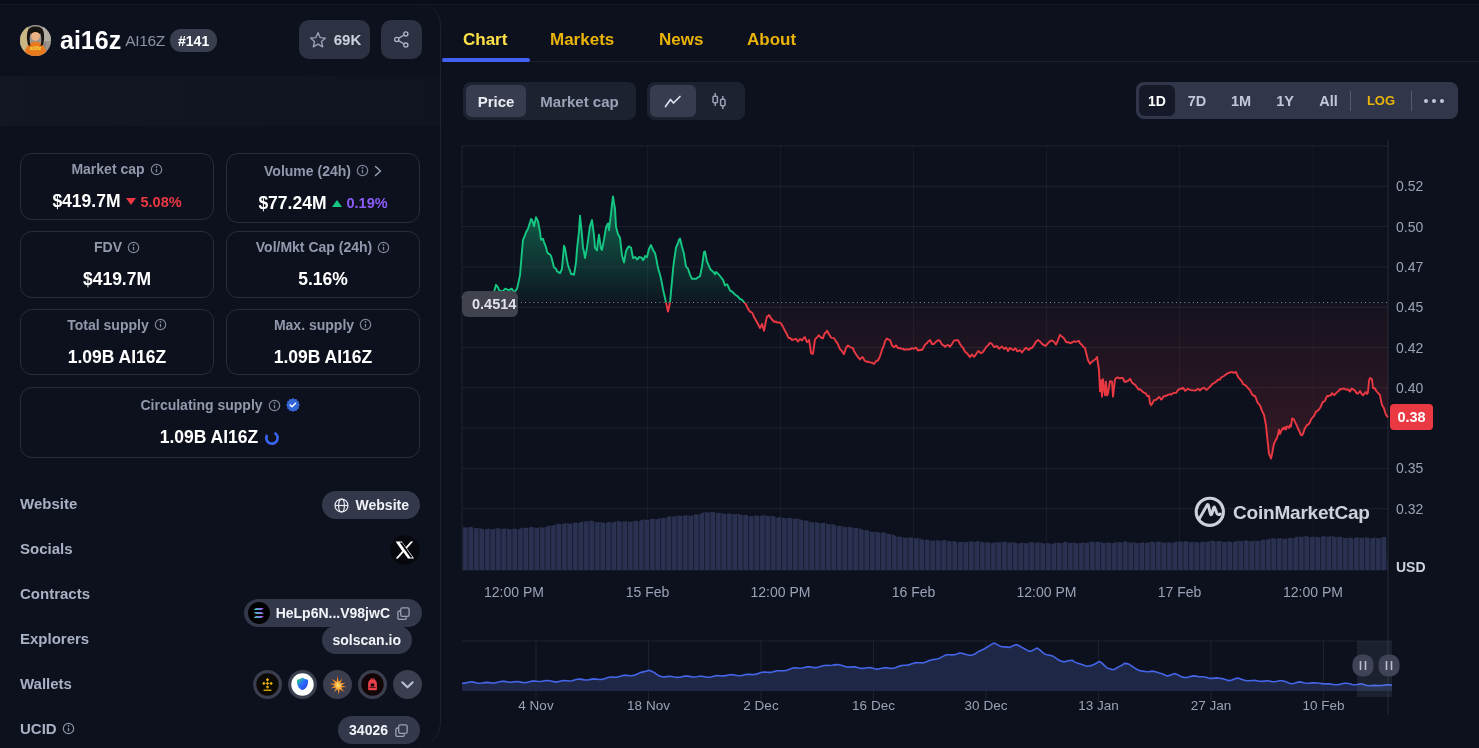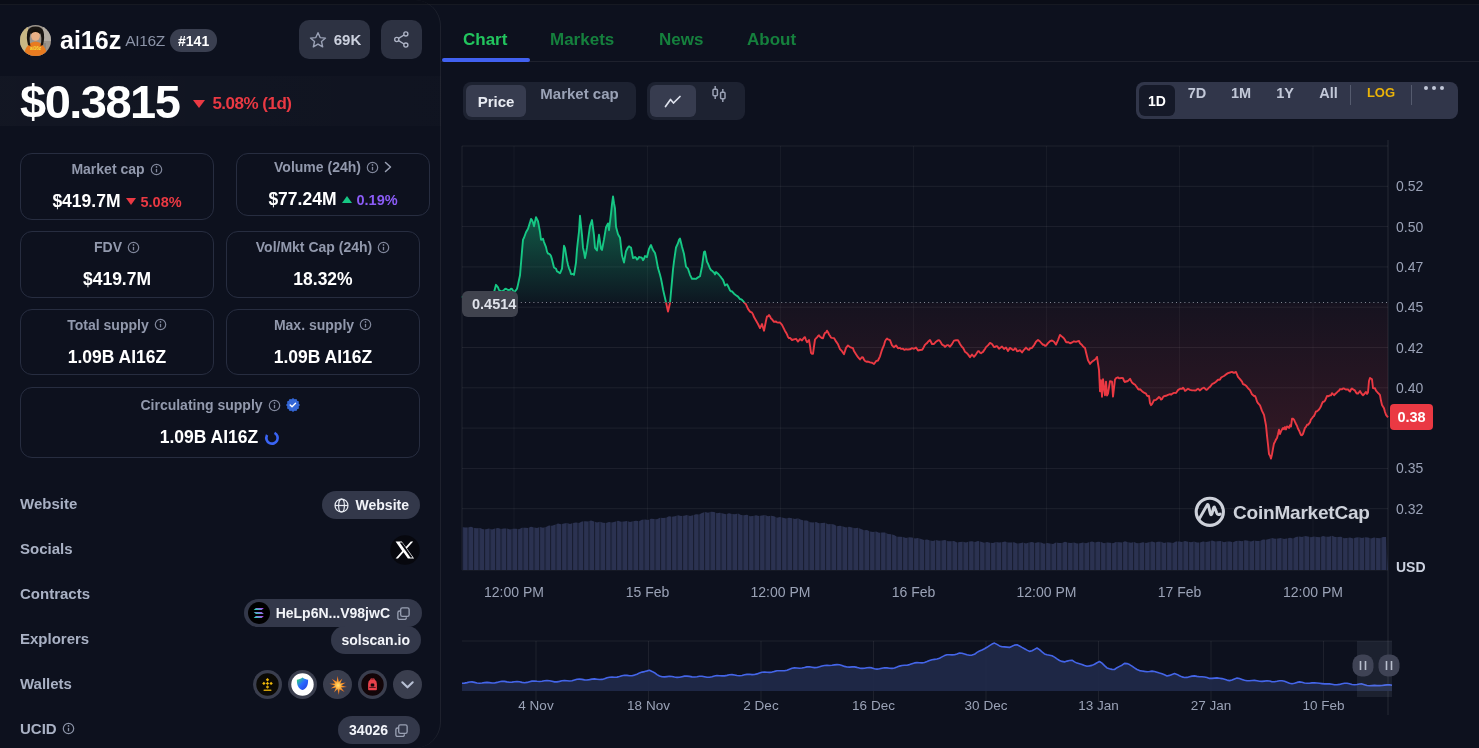--- a/index.html
+++ b/index.html
@@ -7,22 +7,22 @@
 .row { display:flex; align-items:center; }
 #sidebar { position:absolute; left:0; top:0; width:441px; height:748px; border-right:1px solid rgba(255,255,255,0.07);border-radius:26px; }
 #topstrip { position:absolute; left:0; top:0; width:1479px; height:5px; background:#0a0d17; border-bottom:1px solid rgba(255,255,255,0.05); }
 .card { position:absolute; border:1px solid #272d40; border-radius:12px; display:flex; flex-direction:column; align-items:center; justify-content:center; gap:5px; }
 .clabel { font-size:14px; font-weight:700; color:#9299ad; display:flex; align-items:center; gap:5px; }
 .cval { font-size:17.5px; font-weight:700; color:#fff; display:flex; align-items:center; gap:6px;margin-top:9px; }
 .pct-r { color:#ea3943; font-size:14.5px; font-weight:700; display:flex; align-items:center; gap:4px; }
 .pct-g { color:#8b5cf6; font-size:14.5px; font-weight:700; display:flex; align-items:center; gap:4px; }
 .lrow-label { font-size:15px; font-weight:700; color:#a9b1c4; display:flex; align-items:center; gap:5px; }
 .pill { background:#33384a; border-radius:14px; height:28px; display:flex; align-items:center; gap:6px; padding:0 11px; font-size:14px; font-weight:700; color:#f2f4f9; }
-.tab { font-size:17px; font-weight:700; color:#15803d; position:absolute; top:30px; }
-.seg-wrap { position:absolute; background:#1d2231; border-radius:8px; display:flex; align-items:flex-start; }
+.tab { font-size:17px; font-weight:700; color:#eab308; position:absolute; top:30px; }
+.seg-wrap { position:absolute; background:#1d2231; border-radius:8px; display:flex; align-items:center; }
 .seg-on { background:#373c4f; border-radius:6px; color:#e9ecf3; }
 #chart { position:absolute; left:440px; top:119px; }
 .ax { font-family:"Liberation Sans",sans-serif; font-size:14px; font-weight:500; fill:#9aa2b6; }
 .axs { font-size:13.5px; }
 .axb { font-weight:700; fill:#ccd2e0; }
 </style></head>
 <body>
 <div id="topstrip"></div>
 <div id="sidebar">
   <div class="abs" style="left:20px;top:25px;"><svg width="31" height="31" viewBox="0 0 31 31">
@@ -59,37 +59,30 @@
         <g fill="none" stroke="#aeb4c6" stroke-width="1.7">
           <circle cx="17.5" cy="5" r="2.6"></circle>
           <circle cx="6" cy="12" r="2.6"></circle>
           <circle cx="17.5" cy="19" r="2.6"></circle>
           <line x1="8.3" y1="10.6" x2="15.2" y2="6.3"></line>
           <line x1="8.3" y1="13.4" x2="15.2" y2="17.7"></line>
         </g>
       </svg>
   </div>
   <div class="abs" style="left:0;top:76px;width:441px;height:50px;background:linear-gradient(90deg,rgba(255,255,255,0.025),rgba(255,255,255,0.012));"></div>
-  <div class="abs row" style="left:20px;top:74px;gap:14px;">
-    <span style="font-size:47px;font-weight:700;color:#fff;letter-spacing:-1.5px;">$0.3815</span>
-    <span class="row" style="gap:7px;margin-top:4px;">
-        <span style="display:inline-block;width:0;height:0;border-left:6px solid transparent;border-right:6px solid transparent;border-top:8px solid #ea3943;"></span>
-        <span style="font-size:17px;font-weight:700;color:#ea3943;letter-spacing:-0.5px;">5.08% (1d)</span>
-      </span>
-  </div>
 
   <div class="card" style="left:20px;top:153px;width:194px;height:67px;">
     <div class="clabel">Market cap <svg width="13" height="13" viewBox="0 0 14 14" style="flex:none">
           <circle cx="7" cy="7" r="5.6" fill="none" stroke="#80879b" stroke-width="1.3"></circle>
           <line x1="7" y1="6.3" x2="7" y2="10" stroke="#80879b" stroke-width="1.4"></line>
           <circle cx="7" cy="4.2" r="0.9" fill="#80879b"></circle>
         </svg></div>
     <div class="cval">$419.7M <span class="pct-r"><span style="display:inline-block;width:0;height:0;border-left:5px solid transparent;border-right:5px solid transparent;border-top:7px solid #ea3943;"></span> 5.08%</span></div>
   </div>
-  <div class="card" style="left:236px;top:153px;width:194px;height:63px;">
+  <div class="card" style="left:226px;top:153px;width:194px;height:70px;">
     <div class="clabel">Volume (24h) <svg width="13" height="13" viewBox="0 0 14 14" style="flex:none">
           <circle cx="7" cy="7" r="5.6" fill="none" stroke="#80879b" stroke-width="1.3"></circle>
           <line x1="7" y1="6.3" x2="7" y2="10" stroke="#80879b" stroke-width="1.4"></line>
           <circle cx="7" cy="4.2" r="0.9" fill="#80879b"></circle>
         </svg> <svg width="8" height="12" viewBox="0 0 8 12" style="flex:none">
           <path d="M1.5 1.5 L6.5 6 L1.5 10.5" fill="none" stroke="#9aa1b4" stroke-width="1.5" stroke-linecap="round" stroke-linejoin="round"></path>
         </svg></div>
     <div class="cval">$77.24M <span class="pct-g"><span style="display:inline-block;width:0;height:0;border-left:5px solid transparent;border-right:5px solid transparent;border-bottom:7px solid #16c784;"></span> 0.19%</span></div>
   </div>
   <div class="card" style="left:20px;top:231px;width:194px;height:67px;">
@@ -99,21 +92,21 @@
           <circle cx="7" cy="4.2" r="0.9" fill="#80879b"></circle>
         </svg></div>
     <div class="cval">$419.7M</div>
   </div>
   <div class="card" style="left:226px;top:231px;width:194px;height:67px;">
     <div class="clabel">Vol/Mkt Cap (24h) <svg width="13" height="13" viewBox="0 0 14 14" style="flex:none">
           <circle cx="7" cy="7" r="5.6" fill="none" stroke="#80879b" stroke-width="1.3"></circle>
           <line x1="7" y1="6.3" x2="7" y2="10" stroke="#80879b" stroke-width="1.4"></line>
           <circle cx="7" cy="4.2" r="0.9" fill="#80879b"></circle>
         </svg></div>
-    <div class="cval">18.32%</div>
+    <div class="cval">5.16%</div>
   </div>
   <div class="card" style="left:20px;top:309px;width:194px;height:66px;">
     <div class="clabel">Total supply <svg width="13" height="13" viewBox="0 0 14 14" style="flex:none">
           <circle cx="7" cy="7" r="5.6" fill="none" stroke="#80879b" stroke-width="1.3"></circle>
           <line x1="7" y1="6.3" x2="7" y2="10" stroke="#80879b" stroke-width="1.4"></line>
           <circle cx="7" cy="4.2" r="0.9" fill="#80879b"></circle>
         </svg></div>
     <div class="cval">1.09B AI16Z</div>
   </div>
   <div class="card" style="left:226px;top:309px;width:194px;height:66px;">
@@ -167,21 +160,21 @@
           <path d="M7.8 9.95 h8 l-2.1 -2.05 z" fill="none"></path>
           <path d="M5.7 9.95 h8 l2.1 2.1 h-8 z"></path>
           <path d="M7.8 14 h8 l-2.1 2.1 h-8 z"></path>
         </g>
       </svg> HeLp6N...V98jwC <svg width="15" height="15" viewBox="0 0 16 16" style="flex:none">
         <rect x="5" y="2" width="9" height="9" rx="1.8" fill="none" stroke="#9aa1b4" stroke-width="1.4"></rect>
         <path d="M11 13.5 v0.5 a1.8 1.8 0 0 1 -1.8 1.8 h-5.4 a1.8 1.8 0 0 1 -1.8 -1.8 v-5.4 a1.8 1.8 0 0 1 1.8 -1.8 h0.5" fill="none" stroke="#9aa1b4" stroke-width="1.4" transform="translate(0,-1.5)"></path>
       </svg></div>
 
   <div class="abs lrow-label" style="left:20px;top:630px;">Explorers</div>
-  <div class="abs pill" style="right:19px;top:626px;">solscan.io</div>
+  <div class="abs pill" style="right:28px;top:626px;">solscan.io</div>
 
   <div class="abs lrow-label" style="left:20px;top:675px;">Wallets</div>
   <div class="abs row" style="right:18px;top:670px;gap:6px;">
       <svg width="29" height="29" viewBox="0 0 29 29" style="flex:none">
         <circle cx="14.5" cy="14.5" r="14.5" fill="#3a3e4e"></circle>
         <circle cx="14.5" cy="14.5" r="11.2" fill="#0b0a06"></circle>
         <g fill="#f0b90b">
           <path d="M14.5 8.1 l1.7 1.7 -1.7 1.7 -1.7-1.7z"></path>
           <path d="M10.9 11.7 l1.7 1.7 -1.7 1.7 -1.7-1.7z"></path>
           <path d="M18.1 11.7 l1.7 1.7 -1.7 1.7 -1.7-1.7z"></path>
@@ -232,21 +225,21 @@
         <line x1="7" y1="6.3" x2="7" y2="10" stroke="#8a92a6" stroke-width="1.4"></line>
         <circle cx="7" cy="4.2" r="0.9" fill="#8a92a6"></circle>
       </svg></div>
   <div class="abs pill" style="right:20px;top:716px;">34026 <svg width="15" height="15" viewBox="0 0 16 16" style="flex:none">
         <rect x="5" y="2" width="9" height="9" rx="1.8" fill="none" stroke="#9aa1b4" stroke-width="1.4"></rect>
         <path d="M11 13.5 v0.5 a1.8 1.8 0 0 1 -1.8 1.8 h-5.4 a1.8 1.8 0 0 1 -1.8 -1.8 v-5.4 a1.8 1.8 0 0 1 1.8 -1.8 h0.5" fill="none" stroke="#9aa1b4" stroke-width="1.4" transform="translate(0,-1.5)"></path>
       </svg></div>
 </div>
 
 <div class="abs" style="left:441px;top:61px;width:1038px;height:1px;background:rgba(255,255,255,0.07);"></div>
-<div class="tab" style="left:463px;color:#22c55e;">Chart</div>
+<div class="tab" style="left:463px;color:#fde047;">Chart</div>
 <div class="tab" style="left:550px;">Markets</div>
 <div class="tab" style="left:659px;">News</div>
 <div class="tab" style="left:747px;">About</div>
 <div class="abs" style="left:442px;top:58px;width:88px;height:4px;background:#4161f1;border-radius:2px;"></div>
 
 <div class="seg-wrap" style="left:463px;top:82px;width:173px;height:38px;padding:3px;">
   <div class="seg-on row" style="width:60px;height:32px;justify-content:center;font-size:15px;font-weight:600;">Price</div>
   <div class="row" style="flex:1;justify-content:center;font-size:15px;font-weight:600;color:#9aa2b6;">Market cap</div>
 </div>
 <div class="seg-wrap" style="left:647px;top:82px;width:98px;height:38px;padding:3px;">

